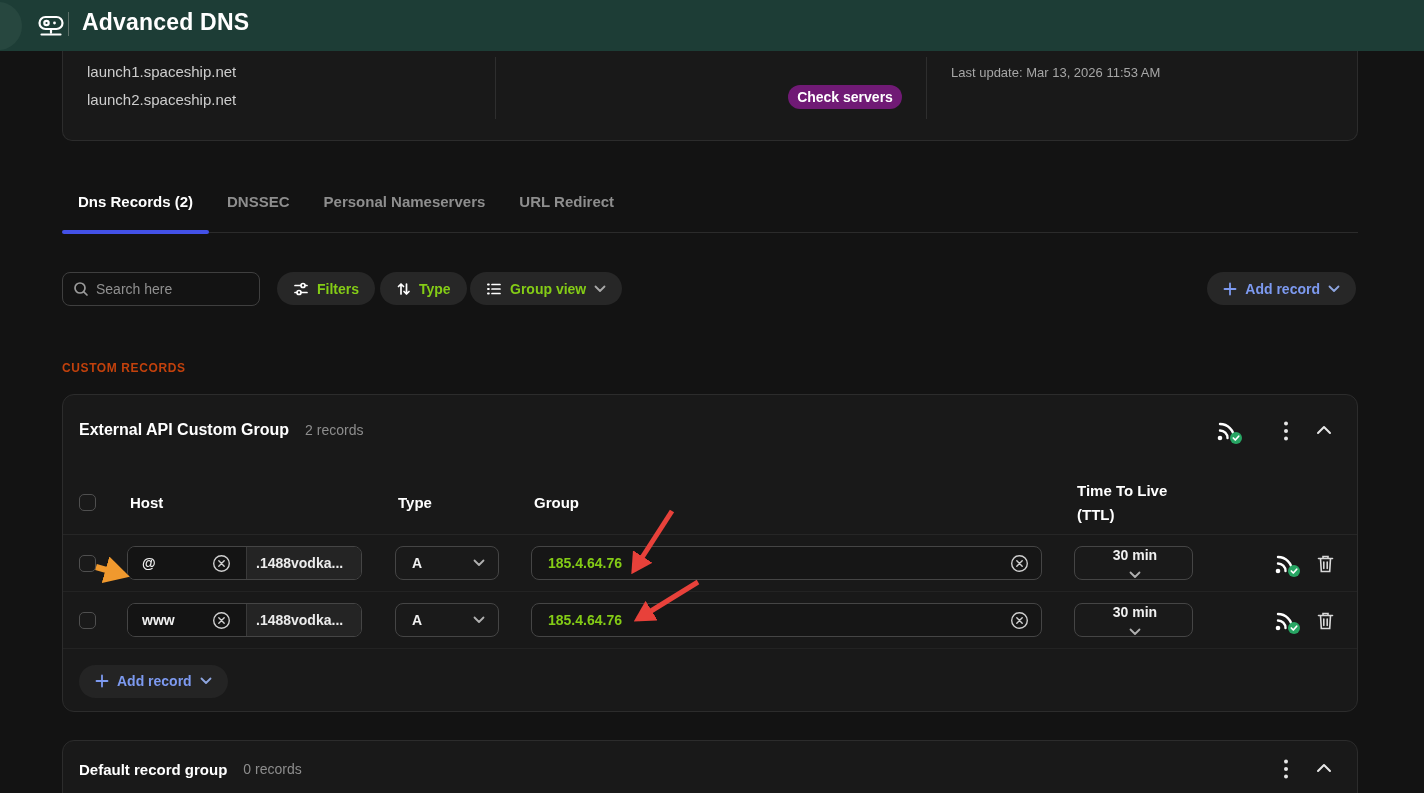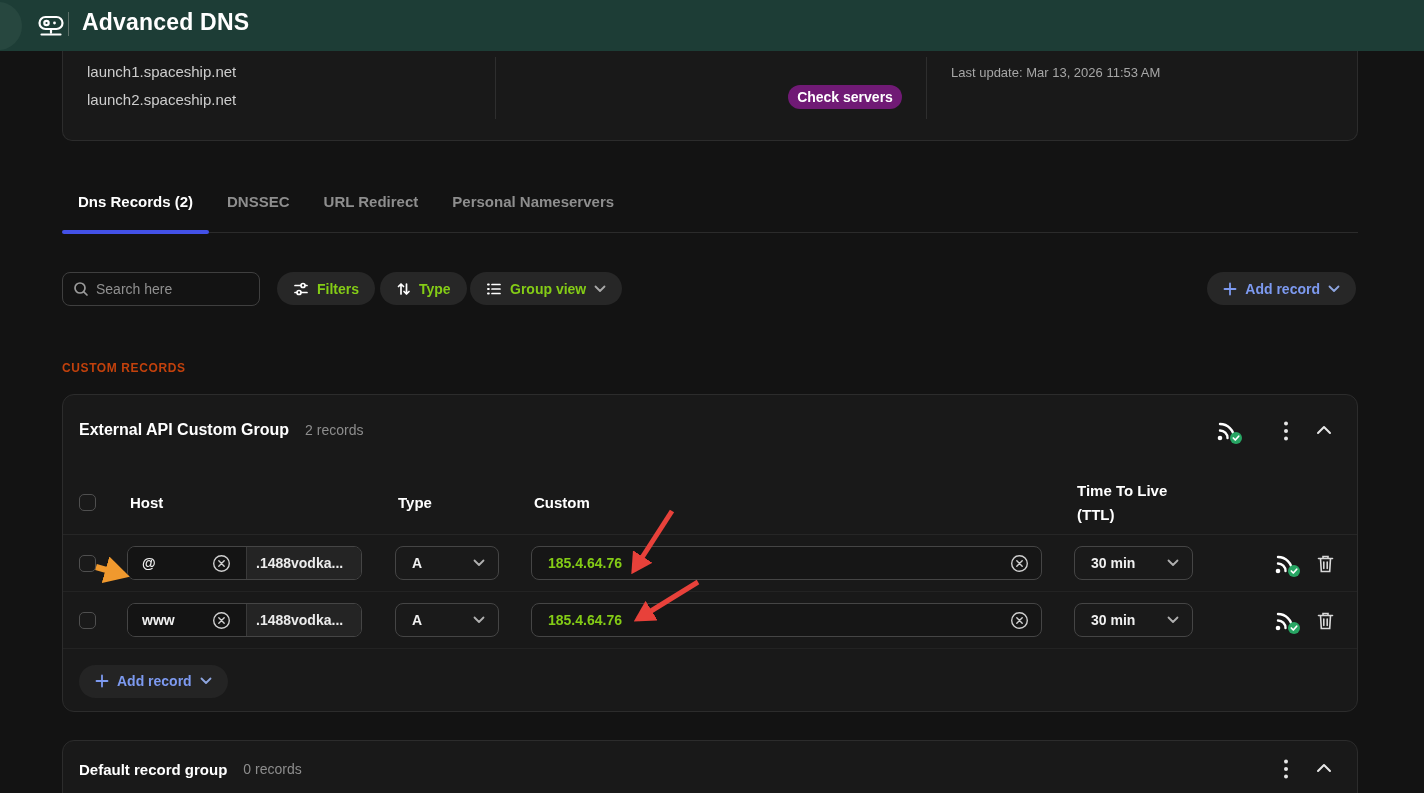--- a/index.html
+++ b/index.html
@@ -85,21 +85,21 @@
   .host-input{margin-left:31px; width:235px; height:34px; border:1px solid var(--input-border); border-radius:8px;
     display:flex; overflow:hidden; background:var(--input-bg);}
   .host-left{width:118px; display:flex; align-items:center; padding:0 8px 0 14px; background:#141414;}
   .host-left input{width:70px; background:transparent; border:none; outline:none; color:#f0f0f0; font-size:14px; font-weight:bold; font-family:inherit;}
   .host-suffix{flex:1; background:var(--suffix-bg); border-left:1px solid #3a3a3a; display:flex; align-items:center;
     padding-left:9px; font-size:14px; font-weight:bold; color:#ececec; white-space:nowrap; overflow:hidden;}
   .clear-icon{color:#cfcfcf; display:flex; cursor:pointer; flex:none;}
   .select{height:34px; border:1px solid var(--input-border); border-radius:8px; display:flex; align-items:center;
     justify-content:space-between; padding:0 13px 0 16px; font-size:14px; font-weight:bold; color:#f0f0f0; cursor:pointer; background:#1a1a1a;}
   .type-select{margin-left:33px; width:104px;}
-  .ttl-select{margin-left:32px; width:119px;}
+  .ttl-select{margin-left:32px; width:119px;flex-direction:column;}
   .select .chev{color:#b0b0b0;}
   .value-input{margin-left:32px; width:511px; height:34px; border:1px solid var(--input-border); border-radius:8px;
     background:var(--input-bg); display:flex; align-items:center; padding:0 12px 0 16px;}
   .value-input input{flex:1; background:transparent; border:none; outline:none; color:#84cc16; font-size:14px; font-weight:bold; font-family:inherit;}
   .row-prop{left:1210px; width:30px; height:28px; top:15px;}
   .row-trash{left:1252px; width:20px; height:22px; top:18px;}
 
   .add-row{position:absolute; left:0; top:254px; width:100%; height:64px; display:flex; align-items:center; padding-left:16px;}
   .pill.add-bottom{background:#242424; color:var(--accent-blue);}
   .pill.add-bottom .chev{color:#8ea5df;}
@@ -137,24 +137,24 @@
 </section>
 
 <nav class="tabs">
   <div class="tab active">
       <span>Dns Records (2)</span>
     </div>
   <div class="tab">
       <span>DNSSEC</span>
     </div>
   <div class="tab">
+      <span>Personal Nameservers</span>
+    </div>
+  <div class="tab">
       <span>URL Redirect</span>
-    </div>
-  <div class="tab">
-      <span>Personal Nameservers</span>
     </div>
 </nav>
 
 <div class="toolbar">
   <div class="search">
     <span>
       <svg width="16" height="16" viewBox="0 0 16 16" fill="none" stroke="#9a9a9a" stroke-width="1.7">
           <circle cx="7" cy="7" r="5"></circle>
           <path d="M10.8 10.8 L14 14" stroke-linecap="round"></path>
         </svg>
@@ -235,21 +235,21 @@
       <svg width="16" height="10" viewBox="0 0 16 10" fill="none" stroke="#e6e6e6" stroke-width="2" stroke-linecap="round" stroke-linejoin="round">
           <path d="M2 8 L8 2 L14 8"></path>
         </svg>
     </span>
   </div>
 
   <div class="table-header">
     <div class="cb"></div>
     <span class="col-host">Host</span>
     <span class="col-type">Type</span>
-    <span class="col-value">Custom</span>
+    <span class="col-value">Group</span>
     <span class="col-ttl">
       <span>Time To Live</span><br>
       <span>(TTL)</span>
     </span>
   </div>
 
   <div class="record-row r0">
     <div class="cb"></div>
     <div class="host-input">
       <div class="host-left">

